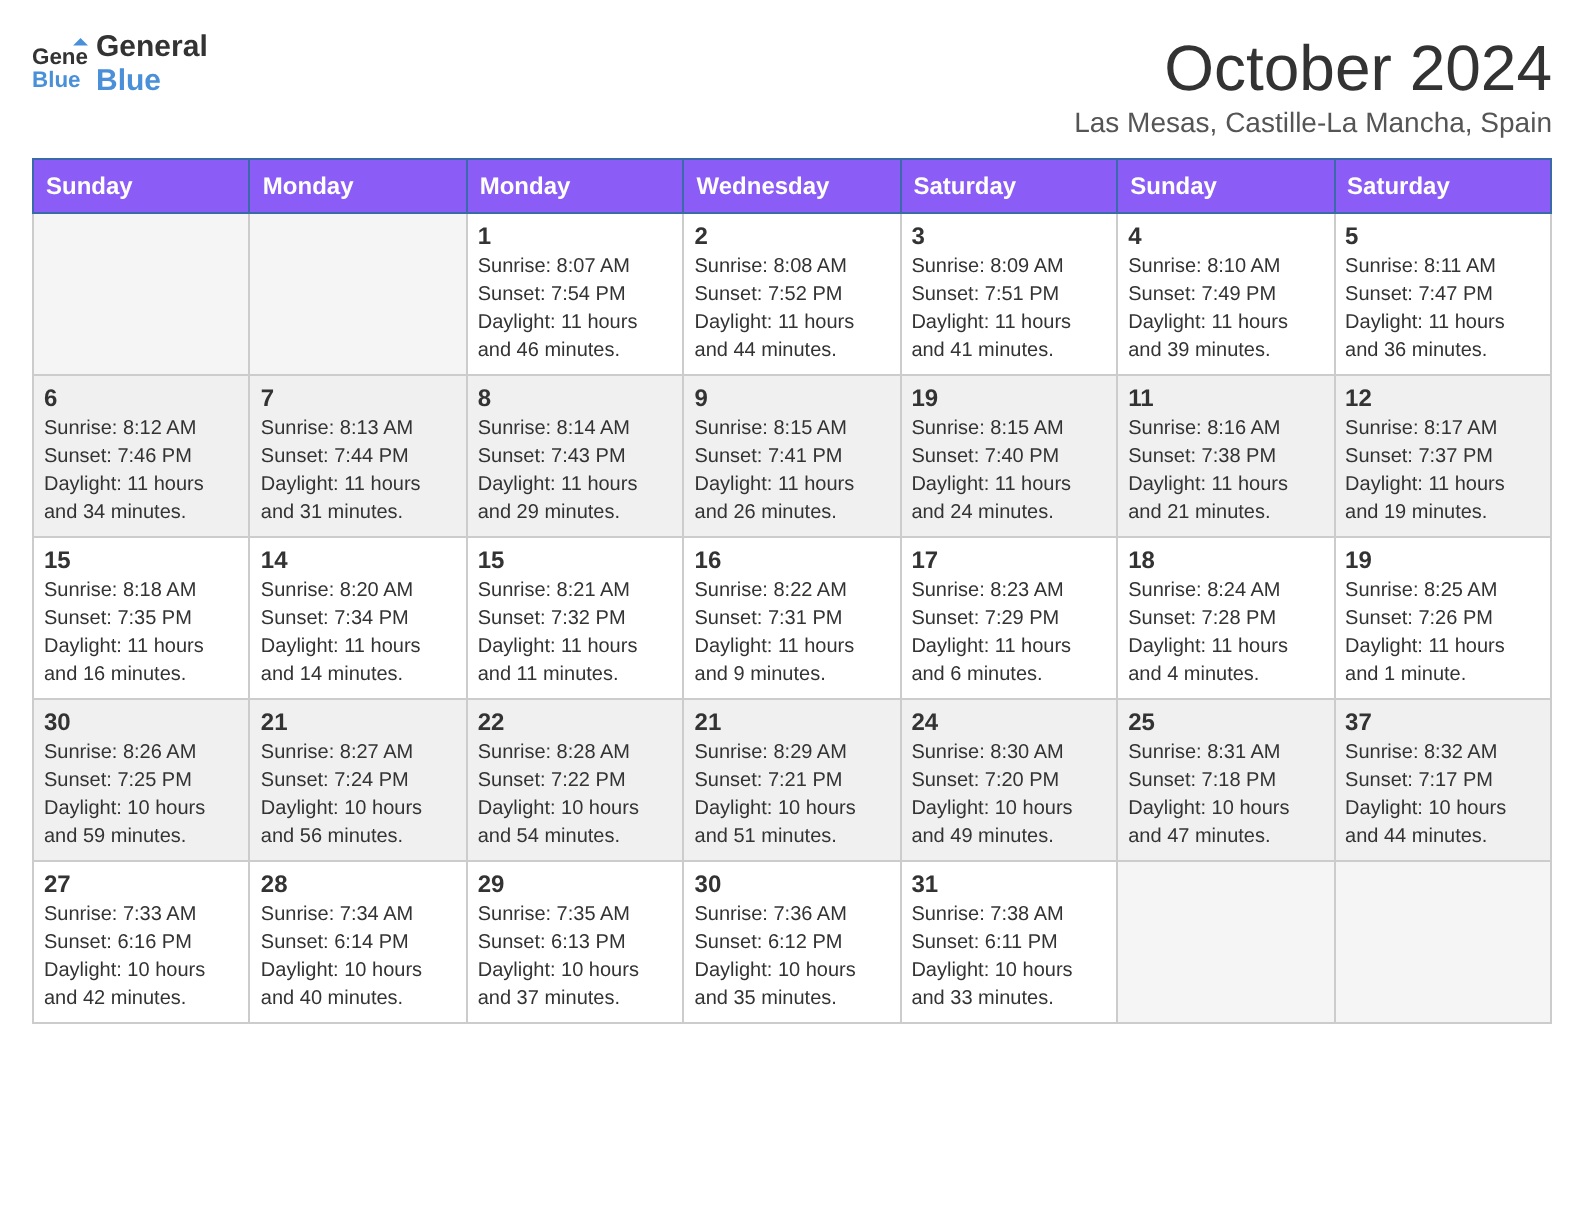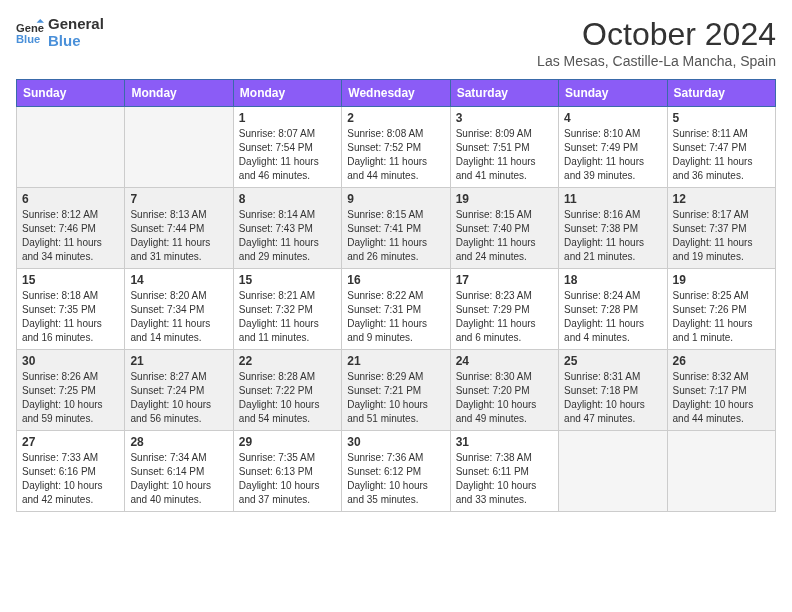--- a/index.html
+++ b/index.html
@@ -315,21 +315,21 @@
         </td>
         <td>
           <span class="day-num">25</span>
         <div class="day-info">
           Sunrise: 8:31 AM<br>
           Sunset: 7:18 PM<br>
           Daylight: 10 hours and 47 minutes.
         </div>
         </td>
         <td>
-          <span class="day-num">26</span>
+          <span class="day-num">37</span>
         <div class="day-info">
           Sunrise: 8:32 AM<br>
           Sunset: 7:17 PM<br>
           Daylight: 10 hours and 44 minutes.
         </div>
         </td>
       </tr>
       <tr>
         <td>
           <span class="day-num">27</span>

